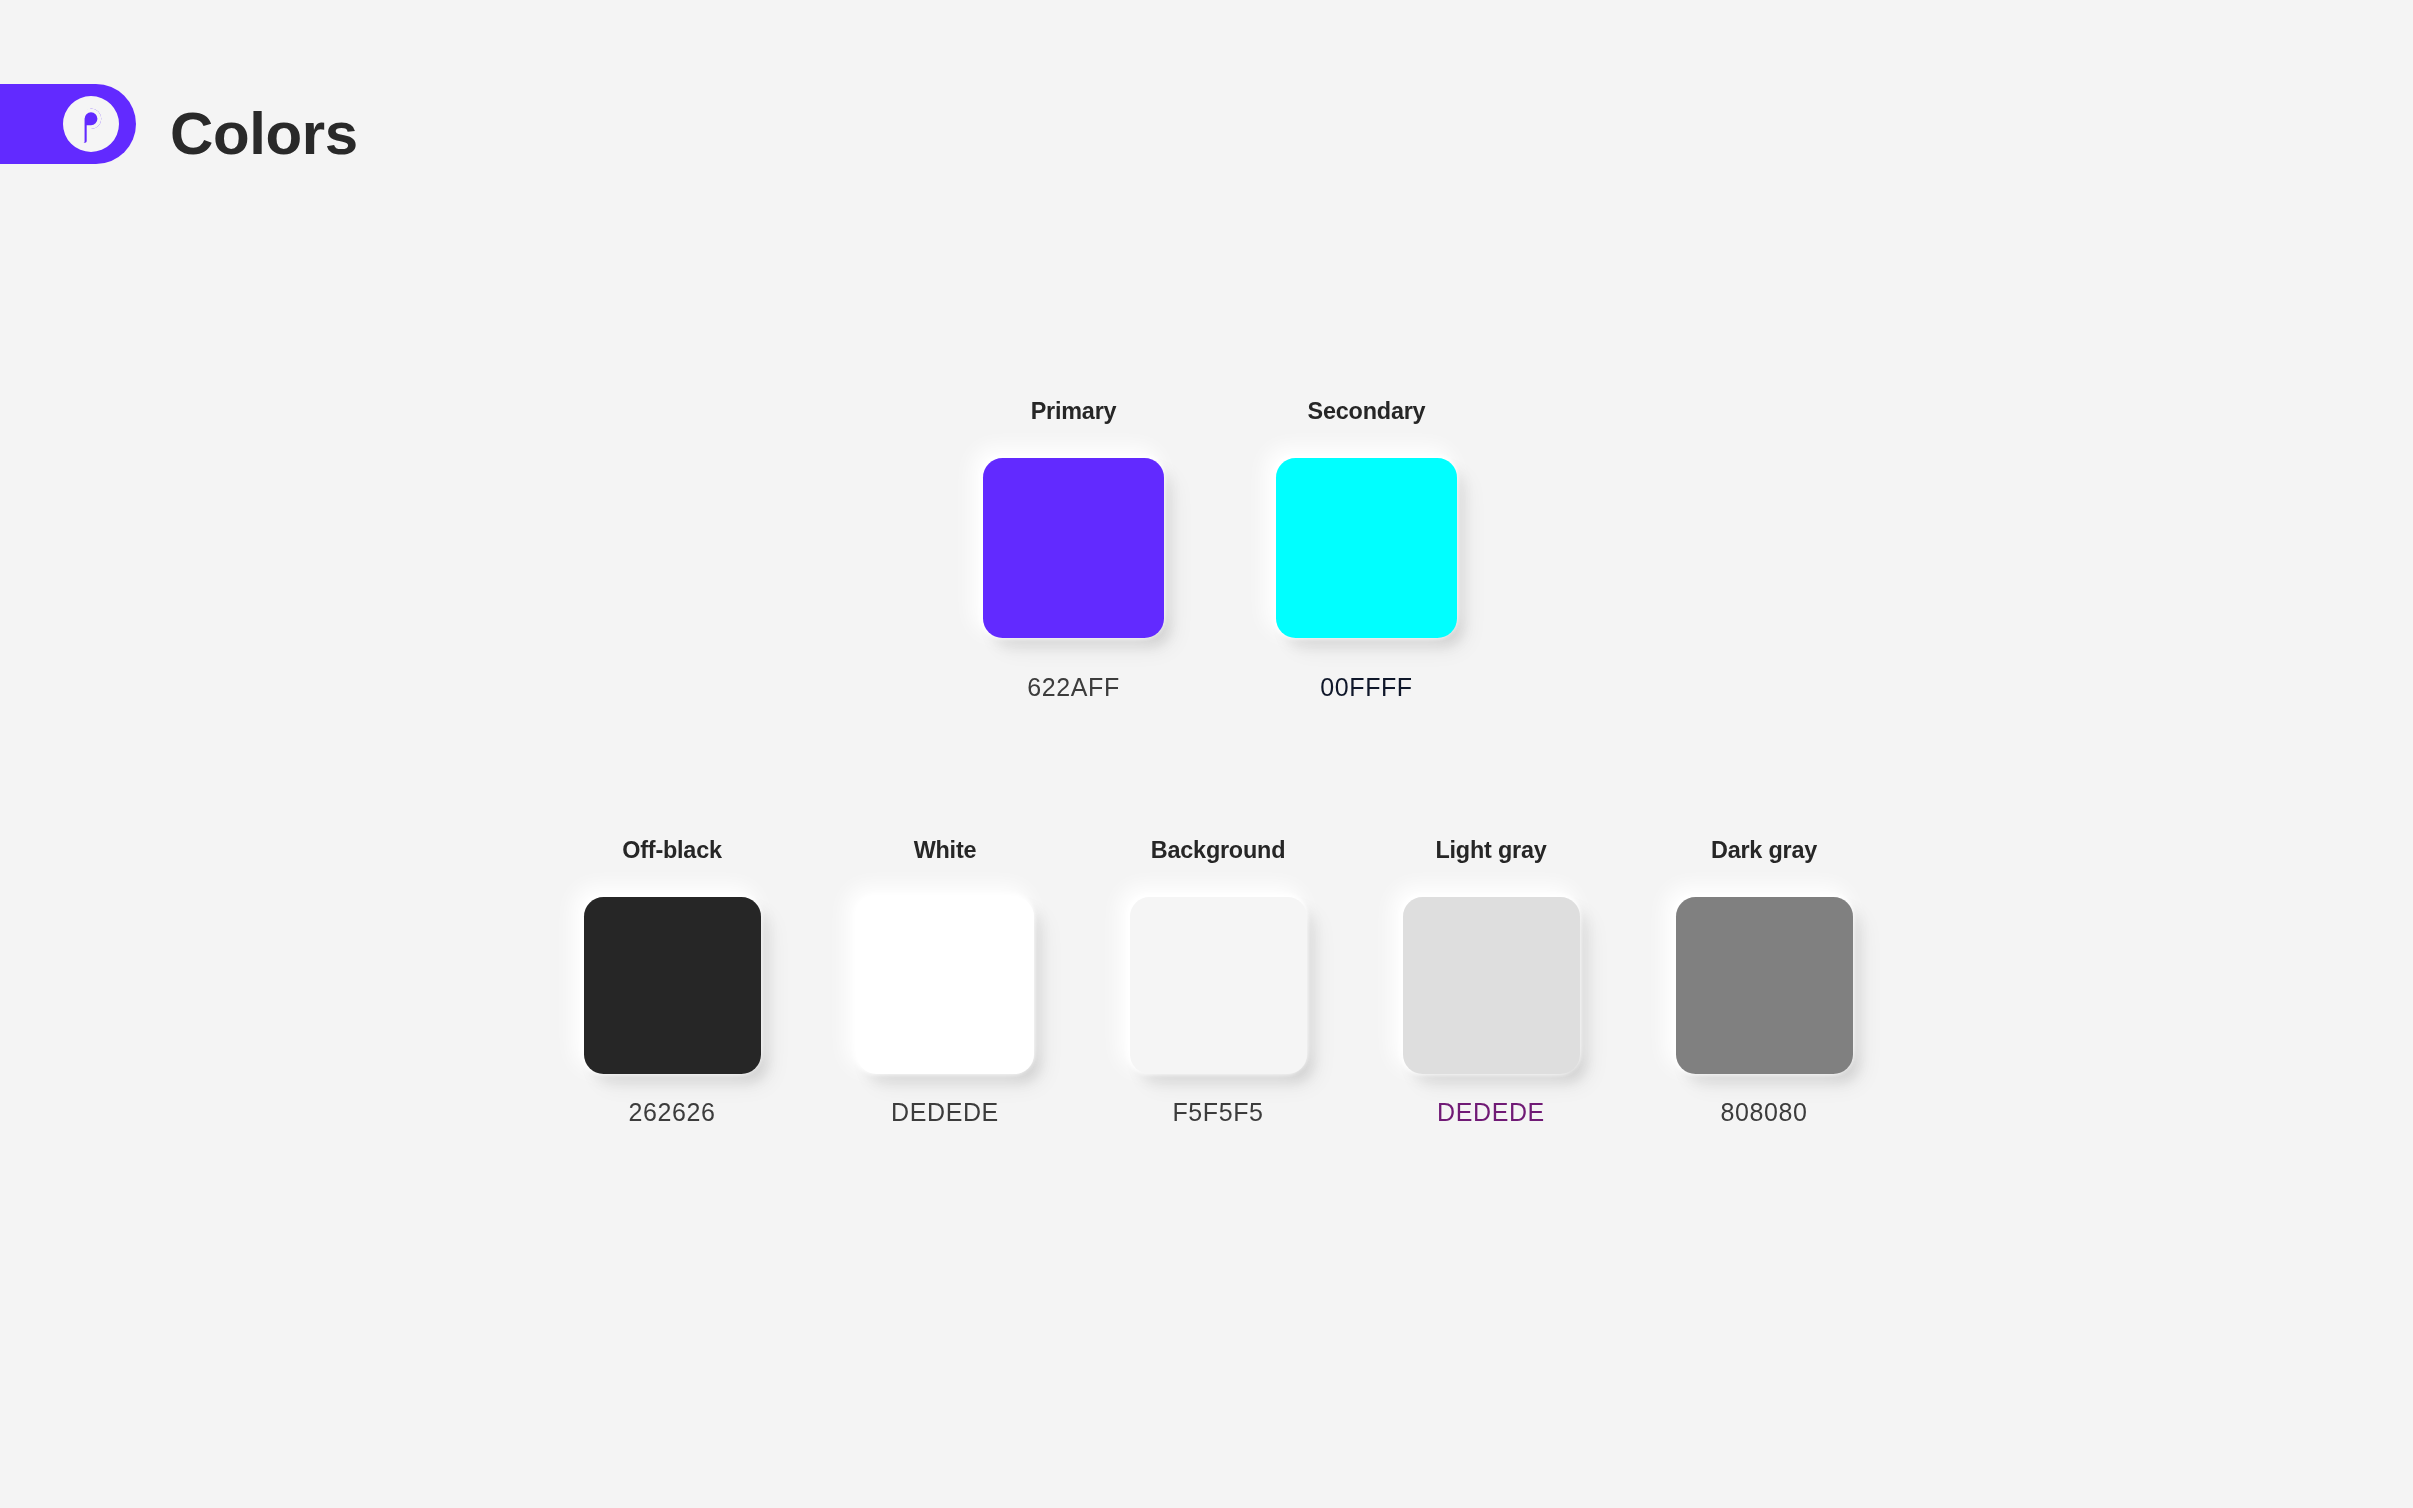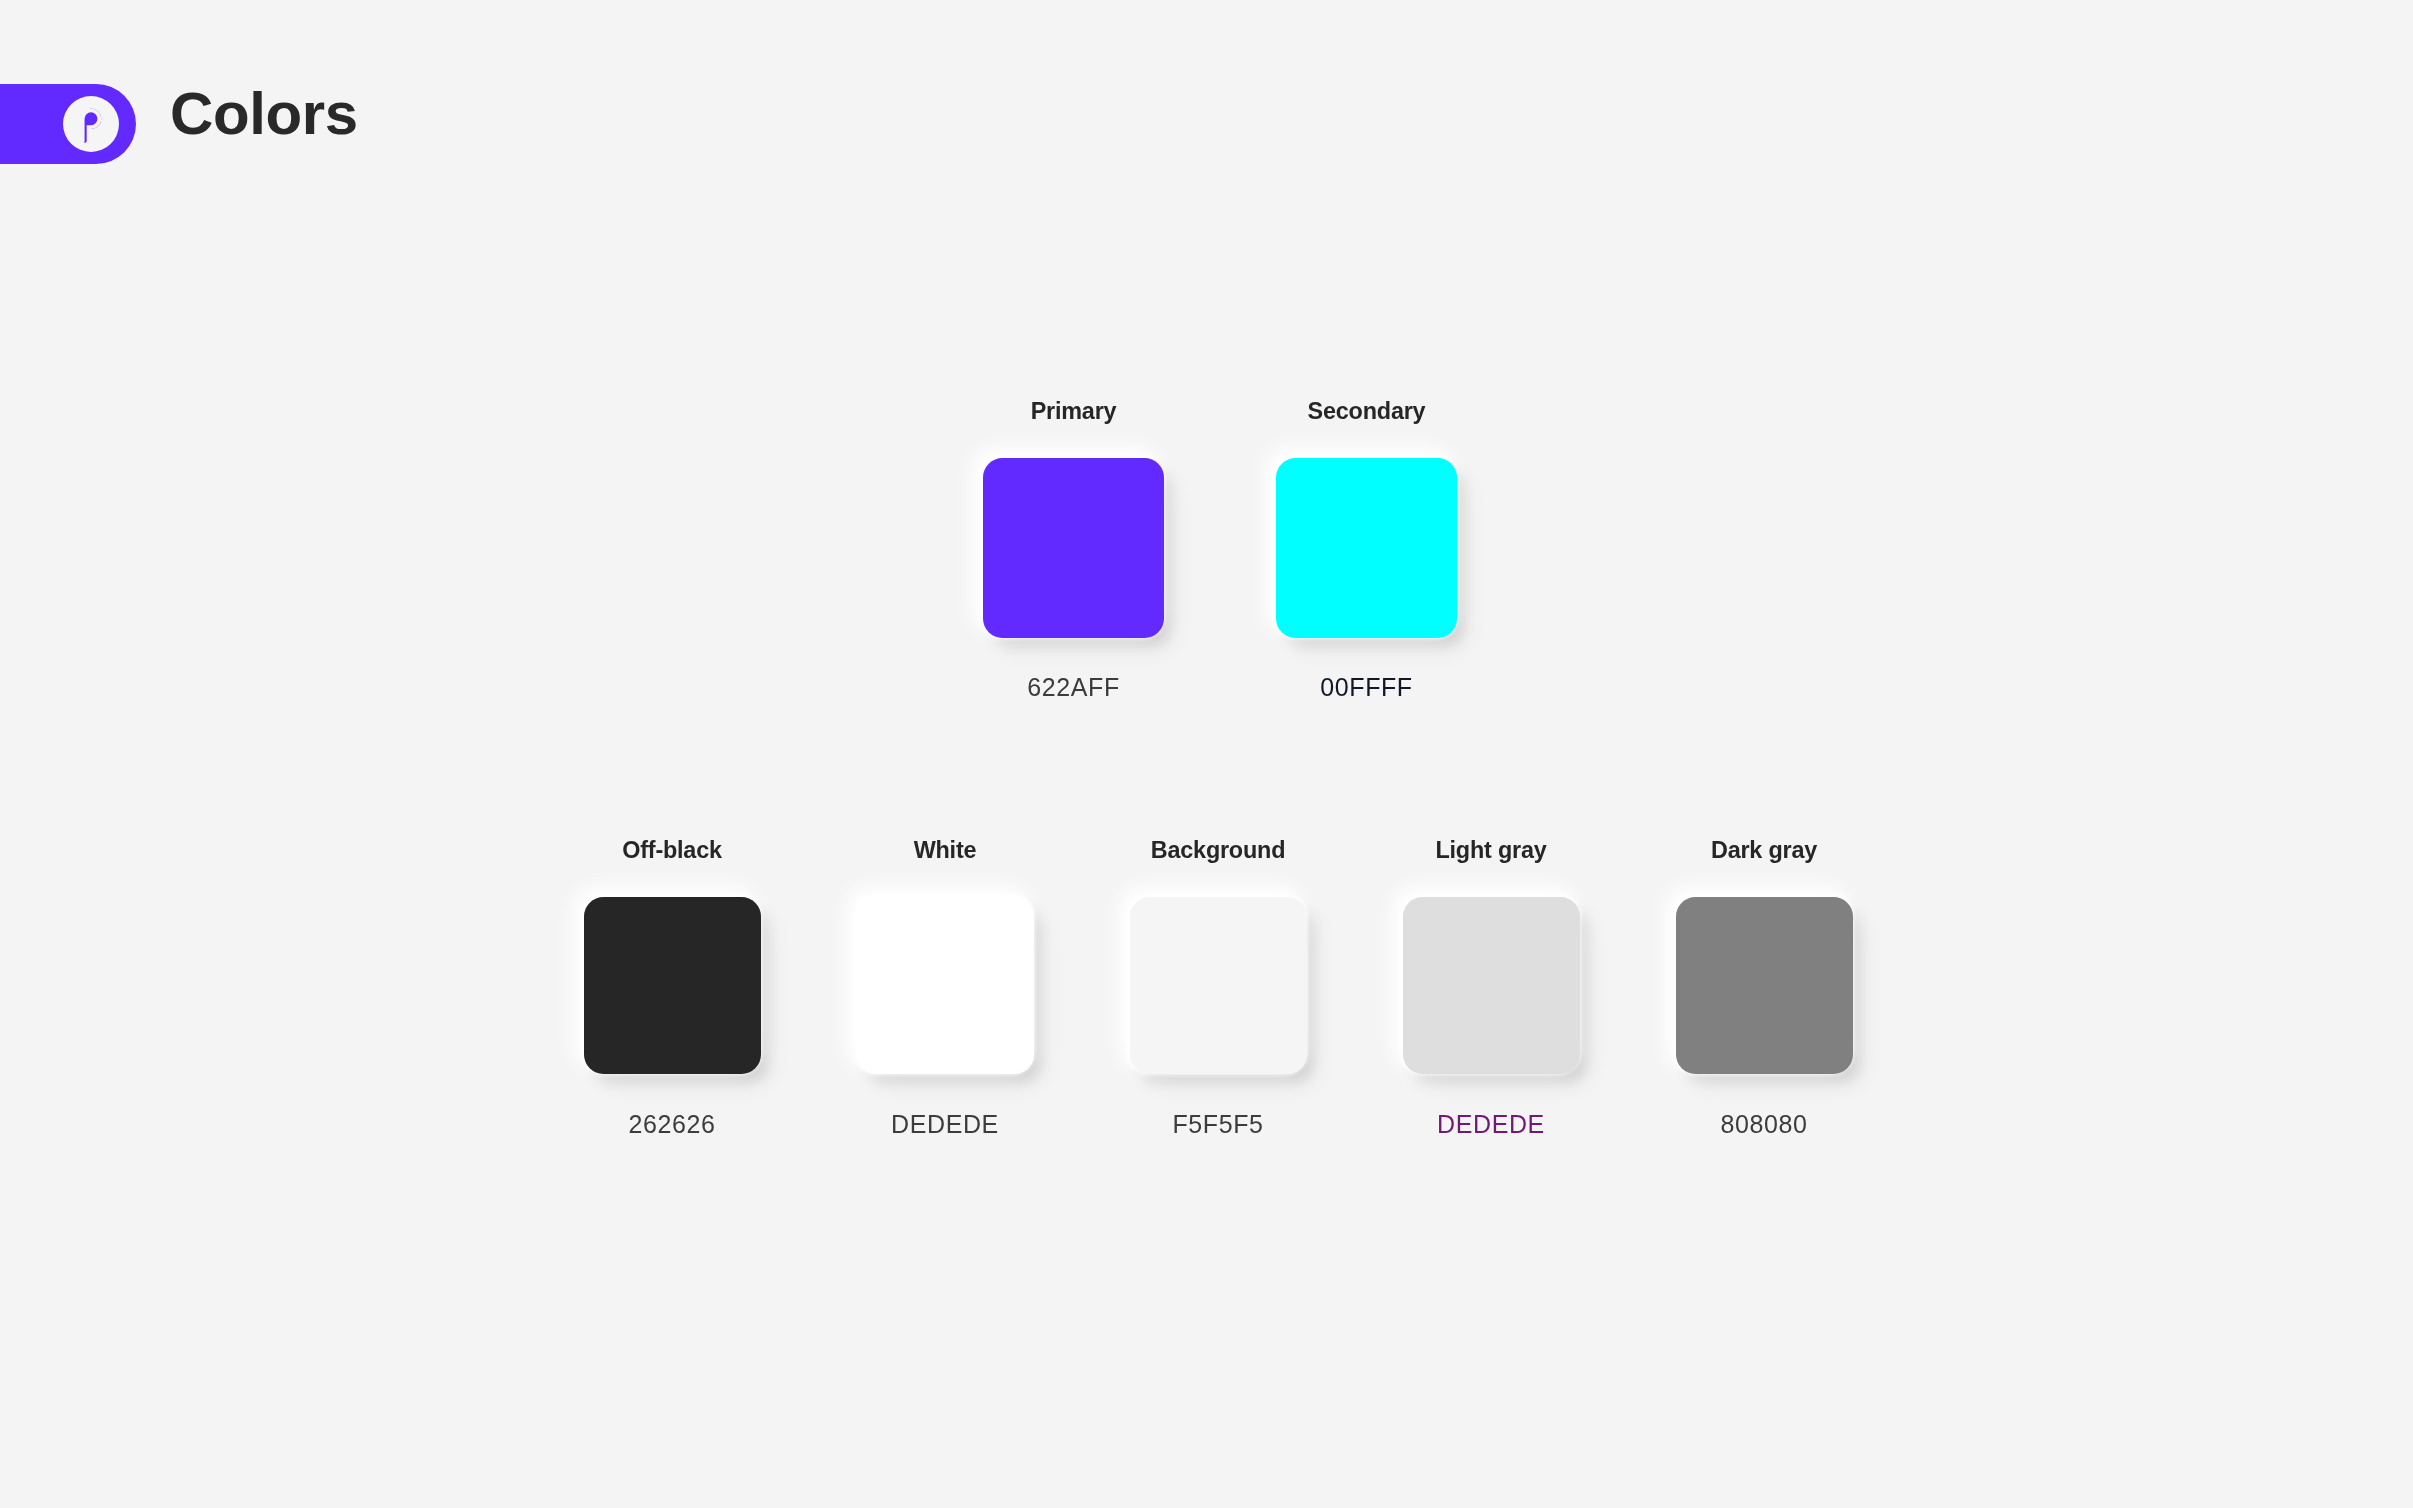--- a/index.html
+++ b/index.html
@@ -16,21 +16,21 @@
     position: relative;
   }
 
   
   .header {
     position: absolute;
     left: 0;
     top: 84px;
     height: 80px;
     display: flex;
-    align-items: flex-start;
+    align-items: flex-end;
   }
   .logo-pill {
     width: 136px;
     height: 80px;
     background: #622aff;
     border-radius: 0 40px 40px 0;
     display: flex;
     align-items: center;
     justify-content: flex-end;
     padding-right: 16.6px;
@@ -109,21 +109,21 @@
   .swatch-hex {
     font-size: 25px;
     font-weight: 300;
     color: #3c3c3c;
     letter-spacing: 0.6px;
     line-height: 1;
     white-space: nowrap;
     text-align: left;
   }
   .row-primary .swatch-hex { margin-top: 37px; }
-  .row-neutrals .swatch-hex { margin-top: 38px; }
+  .row-neutrals .swatch-hex { margin-top: 26px; }
 </style>
 </head>
 <body style="background: rgb(244, 244, 244);">
 
 <div class="header">
   <div class="logo-pill" style="background: rgb(98, 42, 255);">
     <svg class="logo-mark" viewBox="0 0 74 74">
       <path fill="#F5F5F5" fill-rule="evenodd" d="M37 0a37 37 0 1 0 0 74 37 37 0 0 0 0-74Zm0 16.4a13.6 13.6 0 0 1 0 27.2h-5.7v16.2a2.6 2.6 0 0 1-5.1 0V30a13.6 13.6 0 0 1 10.8-13.6Z"></path>
       <path fill="#F5F5F5" d="M31.3 43.6h5.7a13.6 13.6 0 1 0-13.6-13.6v29.8a2.6 2.6 0 0 0 5.1.5V30a8.5 8.5 0 1 1 8.5 8.5h-5.7Z"></path>
     </svg>

